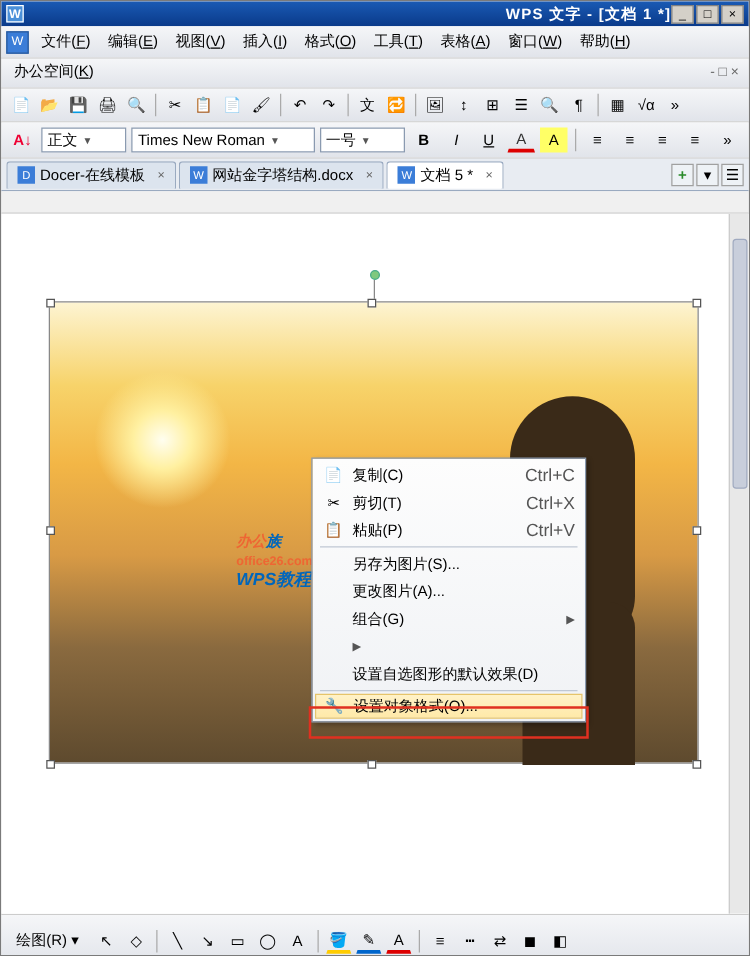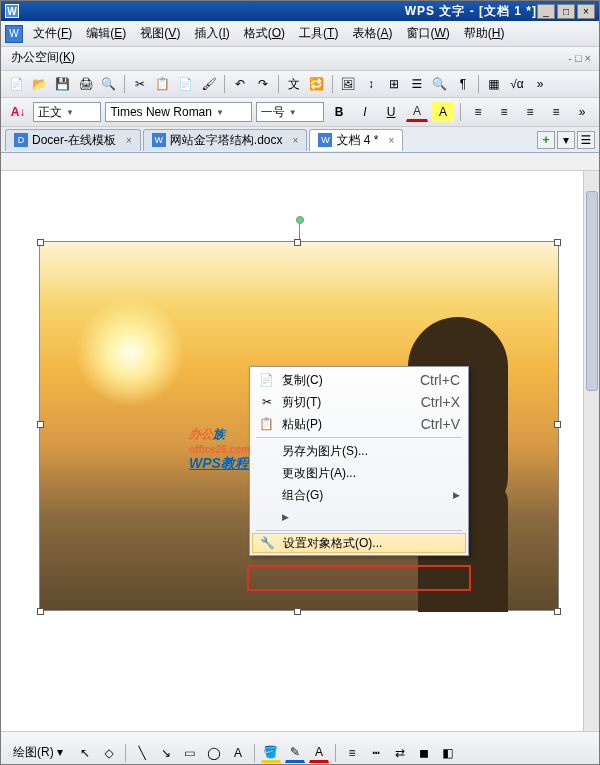--- a/index.html
+++ b/index.html
@@ -41,21 +41,21 @@
 .handle{position:absolute;width:7px;height:7px;background:#fff;border:1px solid #555;}
 .h-tl{left:28px;top:58px;} .h-tm{left:285px;top:58px;} .h-tr{left:545px;top:58px;}
 .h-ml{left:28px;top:240px;} .h-mr{left:545px;top:240px;}
 .h-bl{left:28px;top:427px;} .h-bm{left:285px;top:427px;} .h-br{left:545px;top:427px;}
 .rothandle{position:absolute;left:287px;top:35px;width:8px;height:8px;border-radius:50%;background:#7fc97f;border:1px solid #4a8;}
 .rotline{position:absolute;left:290px;top:43px;width:1px;height:17px;background:#888;}
 .watermark{position:absolute;left:180px;top:235px;pointer-events:none;}
 .watermark .l1{font-size:24px;font-weight:bold;font-style:italic;}
 .watermark .l1 .c1{color:#e63;} .watermark .l1 .c2{color:#06b;}
 .watermark .l2{font-size:10px;color:#e63;font-weight:bold;}
-.watermark .l3{font-size:14px;color:#06b;font-weight:bold;font-style:italic;text-decoration:underline;}
+.watermark .l3{font-size:14px;color:#06b;font-weight:bold;font-style:italic;}
 .ctxmenu{position:absolute;left:240px;top:185px;width:220px;background:linear-gradient(#fdfdfd,#f0f2f5);border:1px solid #8a9ab0;box-shadow:2px 2px 4px rgba(0,0,0,.3);padding:2px;}
 .ctxmenu .row{display:flex;align-items:center;height:22px;padding:0 6px;}
 .ctxmenu .row .ic{width:18px;display:flex;justify-content:center;margin-right:6px;}
 .ctxmenu .row .lbl{flex:1;}
 .ctxmenu .row .sc{color:#555;font-size:14px;text-align:right;}
 .ctxmenu .row .arr{font-size:9px;color:#555;}
 .ctxmenu .div{height:1px;background:#c0c8d4;margin:2px 4px;}
 .ctxmenu .row.hl{background:linear-gradient(#fff2c8,#ffe9a8);border:1px solid #e6c46a;height:20px;}
 .redbox{position:absolute;left:238px;top:384px;width:224px;height:26px;border:2px solid #e03020;pointer-events:none;}
 .vscroll{position:absolute;right:0;top:0;width:16px;height:100%;background:#e8e8e8;border-left:1px solid #ccc;}
@@ -162,21 +162,21 @@
     <span>Docer-在线模板</span>
     <span class="close">×</span>
   </div>
   <div class="tab">
     <span class="ti iconbox" style="background:#3b7dd8;color:#fff;font-size:9px;">W</span>
     <span>网站金字塔结构.docx</span>
     <span class="close">×</span>
   </div>
   <div class="tab active">
     <span class="ti iconbox" style="background:#3b7dd8;color:#fff;font-size:9px;">W</span>
-    <span>文档 4 *</span>
+    <span>文档 5 *</span>
     <span class="close">×</span>
   </div>
   <span class="tspacer"></span>
   <div class="tabactions">
     <span class="ta" style="color:#2a8a2a;font-weight:bold;">+</span>
     <span class="ta">▾</span>
     <span class="ta">☰</span>
   </div>
 </div>
 
@@ -234,20 +234,24 @@
           <span class="lbl">更改图片(A)...</span>
         </div>
       <div class="row">
           <span class="ic"></span>
           <span class="lbl">组合(G)</span>
           <span class="arr">▶</span>
         </div>
       <div class="row">
           <span class="ic"></span>
           <span class="arr">▶</span>
+        </div>
+      <div class="row">
+          <span class="ic"></span>
+          <span class="lbl">设置自选图形的默认效果(D)</span>
         </div>
       <div class="div"></div>
       <div class="row hl">
           <span class="ic">🔧</span>
           <span class="lbl">设置对象格式(O)...</span>
         </div>
     </div>
     <div class="redbox"></div>
   </div>
   <div class="vscroll">

